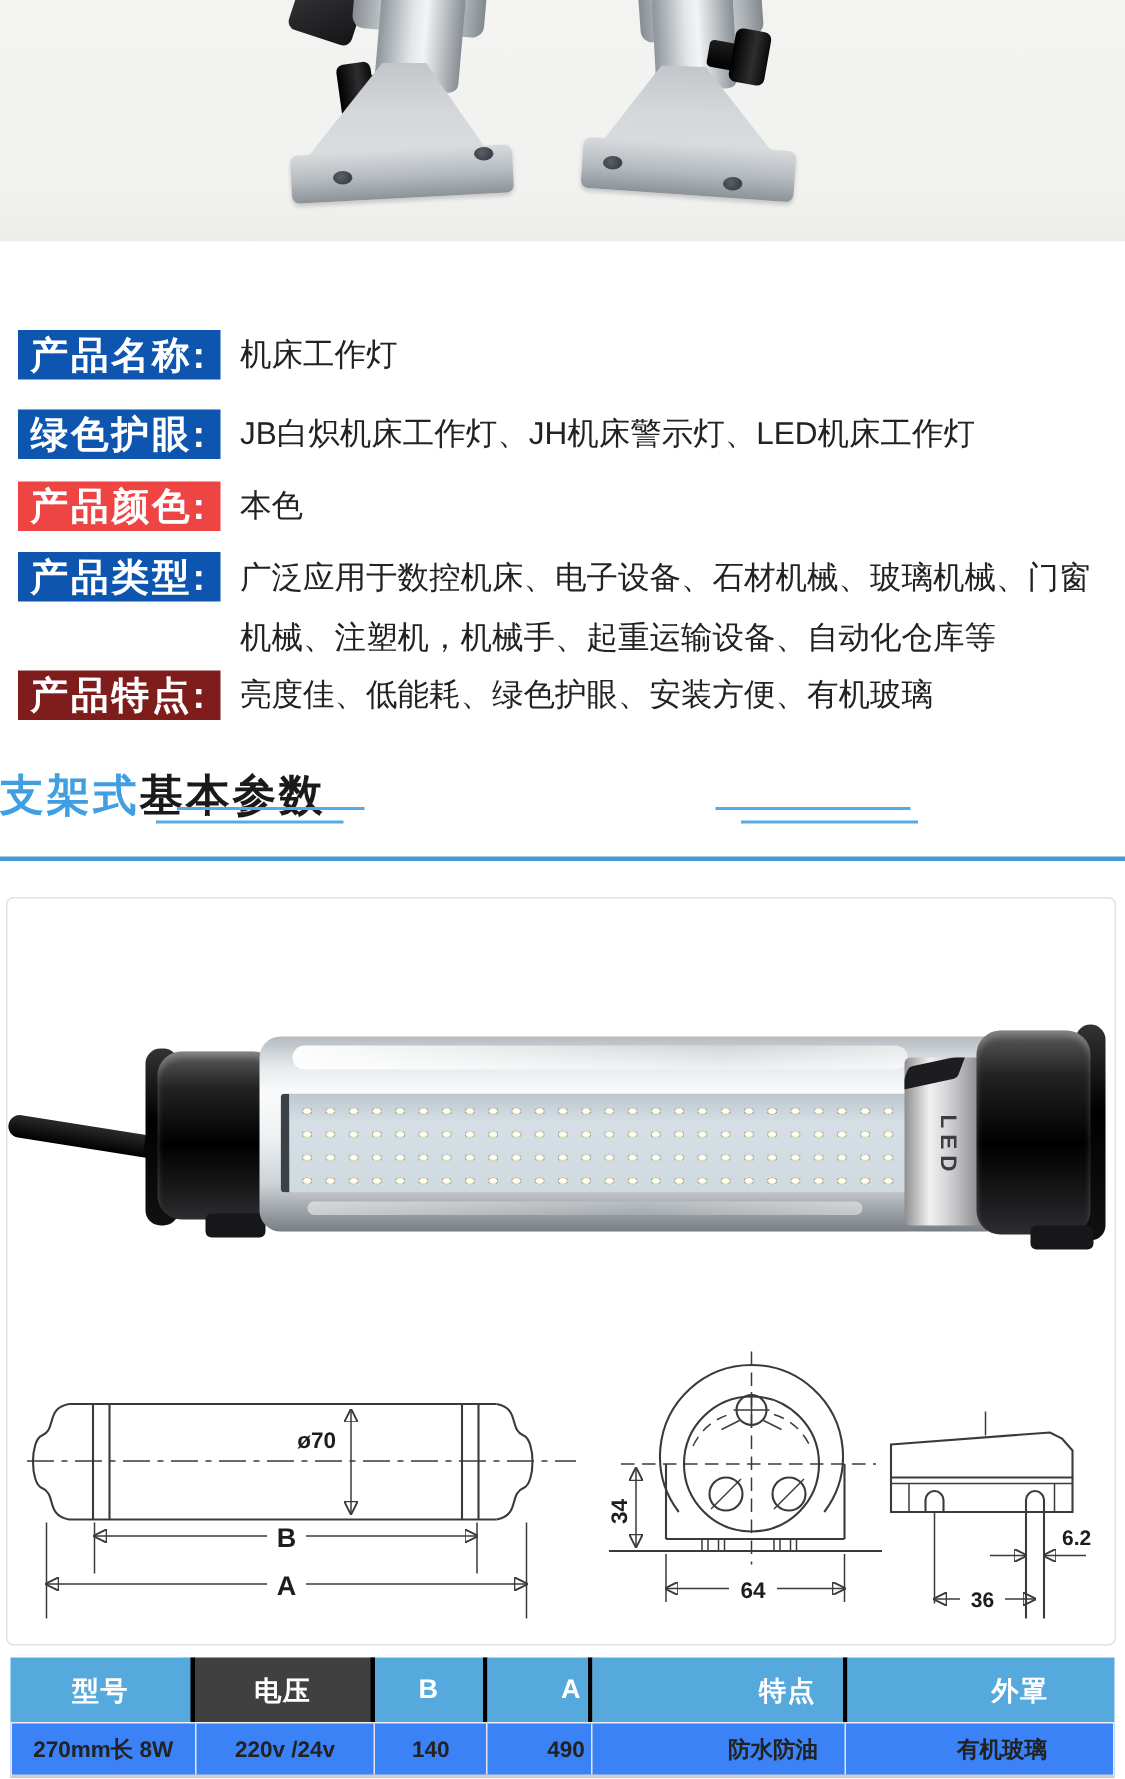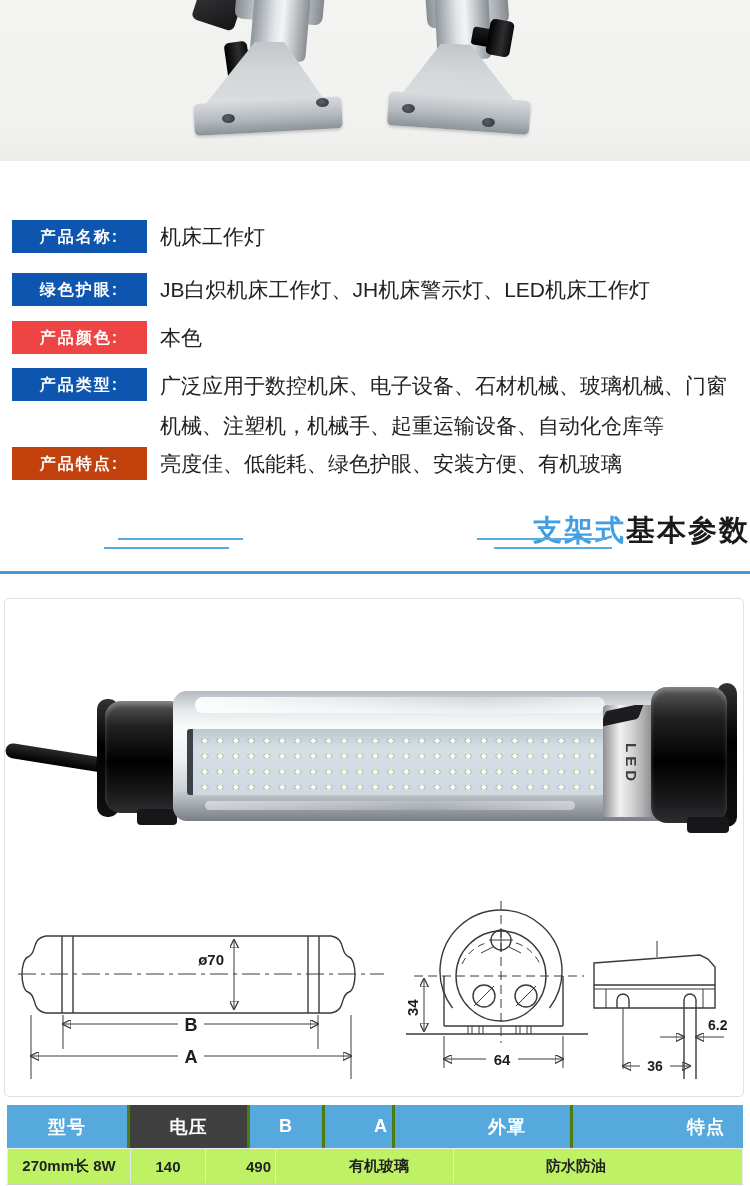--- a/index.html
+++ b/index.html
@@ -20,27 +20,27 @@
   .clamp   { background:linear-gradient(140deg,#3a3a3c,#141416); border-radius:6px; }
   .knob-head { background:linear-gradient(90deg,#000,#2e2e30 60%,#0a0a0a); border-radius:5px; }
   .knob-stem { background:linear-gradient(180deg,#1c1c1e,#000); border-radius:3px; }
   .base-top { background:linear-gradient(180deg,#c2c6ca 0%,#d4d7d9 45%,#dcdfe1 100%); }
   .base-plate { background:linear-gradient(180deg,#d8dbdd 0%,#b4bac0 55%,#8b9298 100%); border-radius:5px;
                 box-shadow:0 2px 3px rgba(0,0,0,0.18); }
   .hole { background:radial-gradient(circle at 40% 40%,#596066,#3b4146 70%,#6c737a); border-radius:50%; }
   
   .info-row { position:absolute; left:12px; width:730px; }
   .badge { position:absolute; left:0; top:0; width:135px; height:33px;
-           color:#fff; font-size:16px; font-weight:bold; letter-spacing:2px;
+           color:#fff; font-size:25px; font-weight:bold; letter-spacing:2px;
            text-align:center; line-height:34px; }
   .info-value { position:absolute; left:148px; top:0; width:578px;
                 font-size:21px; line-height:40px; color:#222; }
   .info-value.single { white-space:nowrap; line-height:33px; }
   
-  .sec-title { position:absolute; left:0; top:511px; width:750px; text-align:right;
+  .sec-title { position:absolute; left:0; top:511px; width:750px; text-align:left;
                font-size:29px; font-weight:bold; letter-spacing:2px; color:#1a1a1a; }
   .sec-sub { position:absolute; left:0; top:549px; width:750px; text-align:center;
              font-size:14px; font-weight:600; letter-spacing:5px; color:#111; }
   .deco { position:absolute; height:2px; }
   .divider { position:absolute; left:0; top:571px; width:750px; height:3px; }
   
   .panel { position:absolute; left:4px; top:598px; width:740px; height:499px;
            border:1px solid #e2e2e2; border-radius:5px; background:#fff; }
   
   .lamp { position:absolute; left:0; top:0; width:740px; height:260px; }
@@ -72,22 +72,22 @@
   
   svg.draw { position:absolute; overflow:visible; }
   svg.draw path, svg.draw line, svg.draw circle { fill:none; stroke:#3a3a3a; stroke-width:1.4; }
   svg.draw .thin { stroke-width:1; }
   svg.draw text { fill:#1d1d1d; stroke:none; font-family:"Liberation Sans","DejaVu Sans",sans-serif; }
   
   .spec { position:absolute; left:7px; top:1105px; width:736px; }
   .thead { display:flex; height:43px; }
   .thead .cell { color:#fff; font-size:18px; font-weight:bold; letter-spacing:1px;
                  display:flex; align-items:center; justify-content:center; }
-  .thead .cell:not(:last-child){ border-right:3px solid #4d7c0f; }
-  .trow { display:flex; height:37px; background:#bef264; border:1px solid #ececec;
+  .thead .cell:not(:last-child){ border-right:3px solid #000000; }
+  .trow { display:flex; height:37px; background:#3b82f6; border:1px solid #ececec;
           border-bottom:2px solid #d0d0d0; }
   .trow .cell { font-size:15px; font-weight:bold; color:#222;
                 display:flex; align-items:center; justify-content:center; }
   .trow .cell:not(:last-child){ border-right:1px solid #e6e6e6; }
   .c1{width:123px;} .c2{width:120px;} .c3{width:75px;}
   .c4{width:70px; justify-content:flex-end !important; padding-right:4px;}
   .c5{width:178px; justify-content:flex-end !important; padding-right:44px;}
   .c6{width:170px; justify-content:flex-end !important; padding-right:18px;}
   .trow .c6{ border-right:none; }
 </style>
@@ -135,21 +135,21 @@
   </div>
   <div class="info-row" style="top:321px;">
     <div class="badge" style="background: #ef4444;">产品颜色:</div>
     <div class="info-value single">本色</div>
   </div>
   <div class="info-row" style="top:368px;">
     <div class="badge" style="background: rgb(13, 85, 174);">产品类型:</div>
     <div class="info-value" style="top:-2px;">广泛应用于数控机床、电子设备、石材机械、玻璃机械、门窗机械、注塑机，机械手、起重运输设备、自动化仓库等</div>
   </div>
   <div class="info-row" style="top:447px;">
-    <div class="badge" style="background: #c2410c;">产品特点:</div>
+    <div class="badge" style="background: #7f1d1d;">产品特点:</div>
     <div class="info-value single">亮度佳、低能耗、绿色护眼、安装方便、有机玻璃</div>
   </div>
 
   <div class="sec-title"><span style="color: rgb(63, 159, 226);">支架式</span><span>基本参数</span></div>
   <div class="deco" style="left: 118px; top: 538px; width: 125px; background: rgb(88, 170, 228);"></div>
   <div class="deco" style="left: 104px; top: 547px; width: 125px; background: rgb(88, 170, 228);"></div>
   <div class="deco" style="left: 477px; top: 538px; width: 130px; background: rgb(88, 170, 228);"></div>
   <div class="deco" style="left: 494px; top: 547px; width: 118px; background: rgb(88, 170, 228);"></div>
   <div class="divider" style="background: rgb(70, 153, 214);"></div>
 
@@ -264,25 +264,26 @@
       <text x="71" y="140" text-anchor="middle" font-size="14" font-weight="bold">36</text>
     </svg>
   </div>
 
   <div class="spec">
     <div class="thead">
       <div class="cell c1" style="background: rgb(86, 169, 220);">型号</div>
       <div class="cell c2" style="background: #404040;">电压</div>
       <div class="cell c3" style="background: rgb(86, 169, 220);">B</div>
       <div class="cell c4" style="background: rgb(86, 169, 220);">A</div>
+      <div class="cell c6" style="background: rgb(86, 169, 220);">特点</div>
       <div class="cell c5" style="background: rgb(86, 169, 220);">外罩</div>
-      <div class="cell c6" style="background: rgb(86, 169, 220);">特点</div>
     </div>
     <div class="trow">
       <div class="cell c1">270mm长 8W</div>
+      <div class="cell c2">220v /24v</div>
       <div class="cell c3">140</div>
       <div class="cell c4">490</div>
+      <div class="cell c6">防水防油</div>
       <div class="cell c5">有机玻璃</div>
-      <div class="cell c6">防水防油</div>
     </div>
   </div>
 
 </div>
 
 </body></html>

